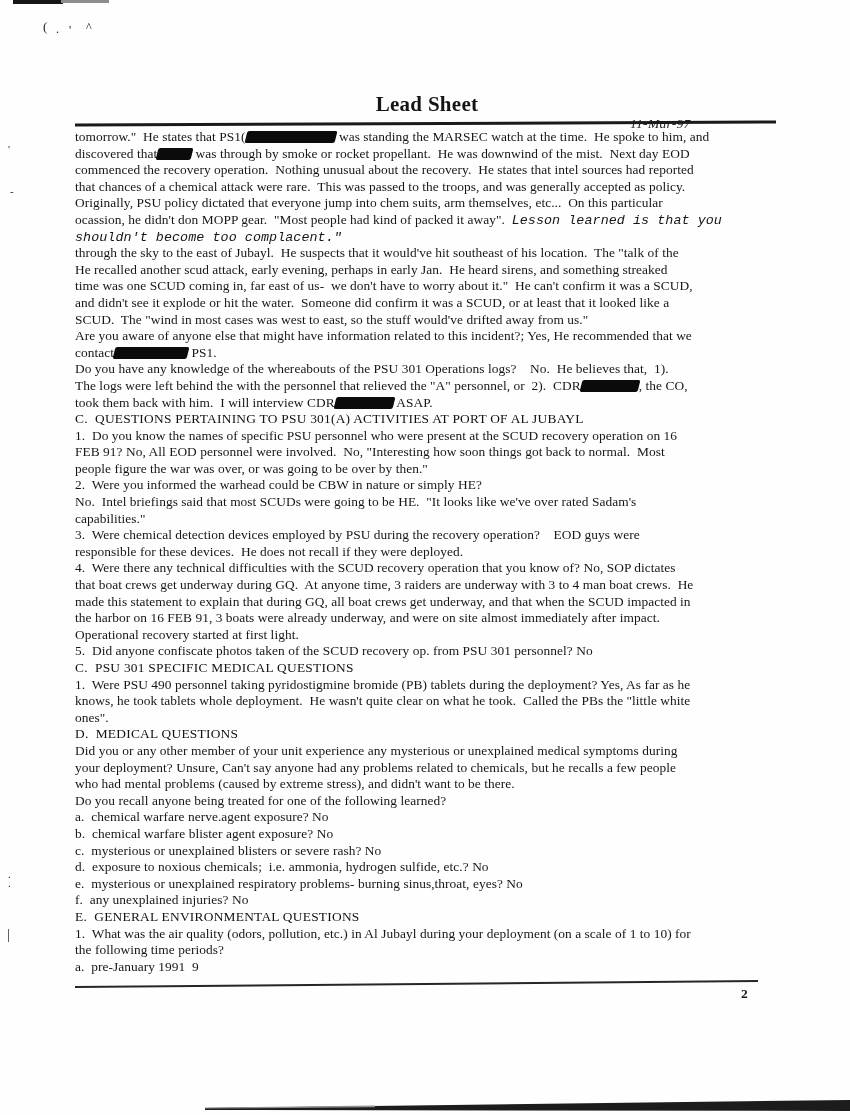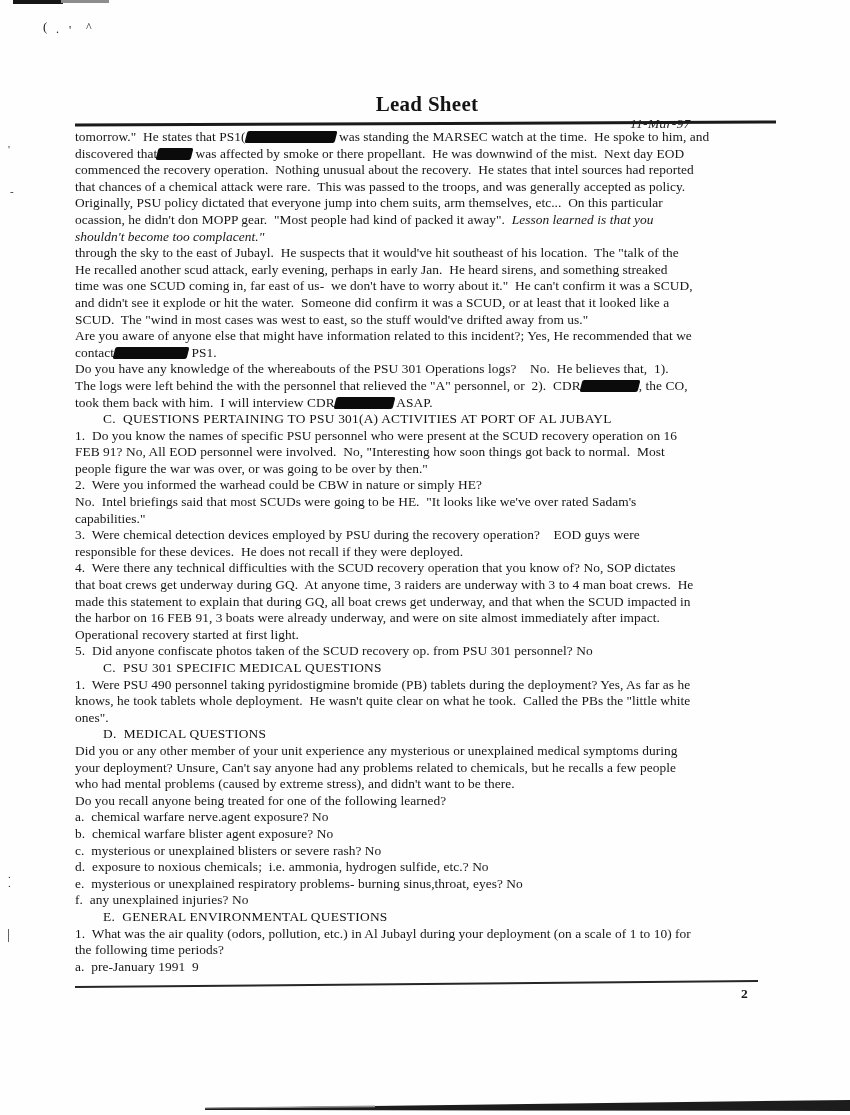--- a/index.html
+++ b/index.html
@@ -23,22 +23,22 @@
     position:absolute;left:75px;top:122px;width:701px;height:3px;
     background:#1a1a1a;transform:rotate(-0.25deg);
   }
 
   
   .doc-body{position:absolute;left:75px;top:129px;width:712px;}
   .line{
     height:16.6px;line-height:16.6px;white-space:pre;
     font-size:13.4px;color:#161616;letter-spacing:.05px;
   }
-  .block.h .line{letter-spacing:.25px;color:#111;margin-left:28px;}
-  .ital{font-style:italic;}
+  .block.h .line{letter-spacing:.25px;color:#111;}
+  .ital{font-style:italic;font-family:Liberation Mono, monospace;}
   .redaction{
     display:inline-block;height:12px;background:#0b0b0b;
     border-radius:2px;vertical-align:-2px;
     transform:skewX(-14deg);
   }
 
   
   .rule-bottom{
     position:absolute;left:75px;top:983px;width:683px;height:2.4px;
     background:#262626;transform:rotate(-0.5deg);
@@ -62,21 +62,21 @@
   <div class="smudge-a"></div>
   <div class="smudge-b"></div>
 
   <div class="title">Lead Sheet</div>
   <div class="date">11-Mar-97</div>
   <div class="rule-top"></div>
 
   <div class="doc-body">
       <div class="block p">
         <div class="line"><span>tomorrow."  He states that PS1(</span><span class="redaction" style="width: 90px;"></span><span> was standing the MARSEC watch at the time.  He spoke to him, and</span></div>
-        <div class="line"><span>discovered that</span><span class="redaction" style="width: 35px;"></span><span> was affected by smoke or there propellant.  He was downwind of the mist.  Next day EOD</span></div>
+        <div class="line"><span>discovered that</span><span class="redaction" style="width: 35px;"></span><span> was through by smoke or rocket propellant.  He was downwind of the mist.  Next day EOD</span></div>
         <div class="line"><span>commenced the recovery operation.  Nothing unusual about the recovery.  He states that intel sources had reported</span></div>
         <div class="line"><span>that chances of a chemical attack were rare.  This was passed to the troops, and was generally accepted as policy.</span></div>
         <div class="line"><span>Originally, PSU policy dictated that everyone jump into chem suits, arm themselves, etc...  On this particular</span></div>
         <div class="line"><span>ocassion, he didn't don MOPP gear.  "Most people had kind of packed it away".  </span><span class="ital">Lesson learned is that you</span></div>
         <div class="line"><span class="ital">shouldn't become too complacent."</span></div>
       </div>
       <div class="block p">
         <div class="line"><span>through the sky to the east of Jubayl.  He suspects that it would've hit southeast of his location.  The "talk of the</span></div>
         <div class="line"><span>He recalled another scud attack, early evening, perhaps in early Jan.  He heard sirens, and something streaked</span></div>
         <div class="line"><span>time was one SCUD coming in, far east of us-  we don't have to worry about it."  He can't confirm it was a SCUD,</span></div>

